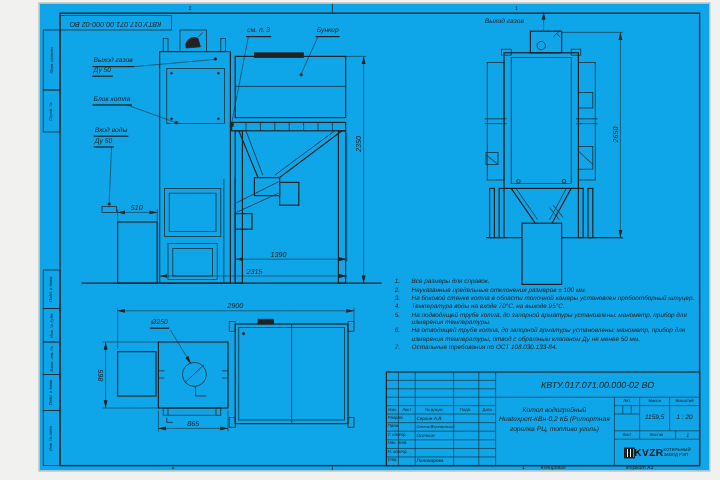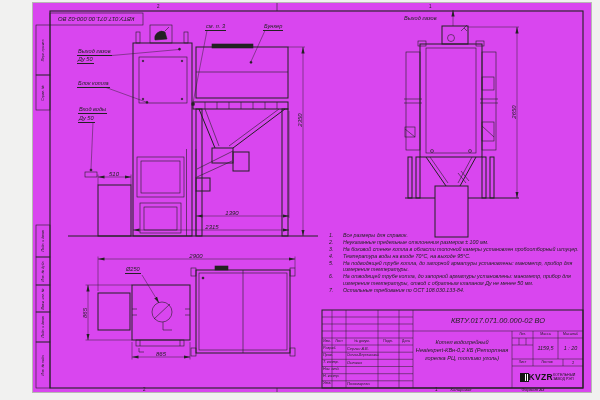--- a/index.html
+++ b/index.html
@@ -1,19 +1,19 @@
 <!DOCTYPE html>
 <html><head>
 <meta charset="utf-8">
 <style>
   :root{ --ink:#222; }
   *{margin:0;padding:0;box-sizing:border-box;}
   body{font-family:"Liberation Sans",sans-serif;}
   .canvas{position:relative;width:600px;height:400px;background:#f1f1f0;overflow:hidden;}
-  .sheet{position:absolute;left:33px;top:3px;width:558px;height:389px;background:#d946ef;
+  .sheet{position:absolute;left:33px;top:3px;width:558px;height:389px;background:#0ea5e9;
          outline:1px solid #b8b8b4;}
   svg{position:absolute;left:0;top:0;}
   .t{position:absolute;color:var(--ink);font-style:italic;white-space:nowrap;line-height:1;}
   .ctr{transform:translate(-50%,-50%);}
   .vctr{transform:translateY(-50%);}
   .rot{transform:translate(-50%,-50%) rotate(-90deg);}
   .dim{font-size:6px;}
   .lbl{font-size:5.6px;border-bottom:0.6px solid var(--ink);padding:0 1px 0.5px 1px;}
   .zone{font-size:4.5px;font-style:normal;}
   .mfield{position:absolute;left:3px;width:14px;display:flex;align-items:center;justify-content:center;}

